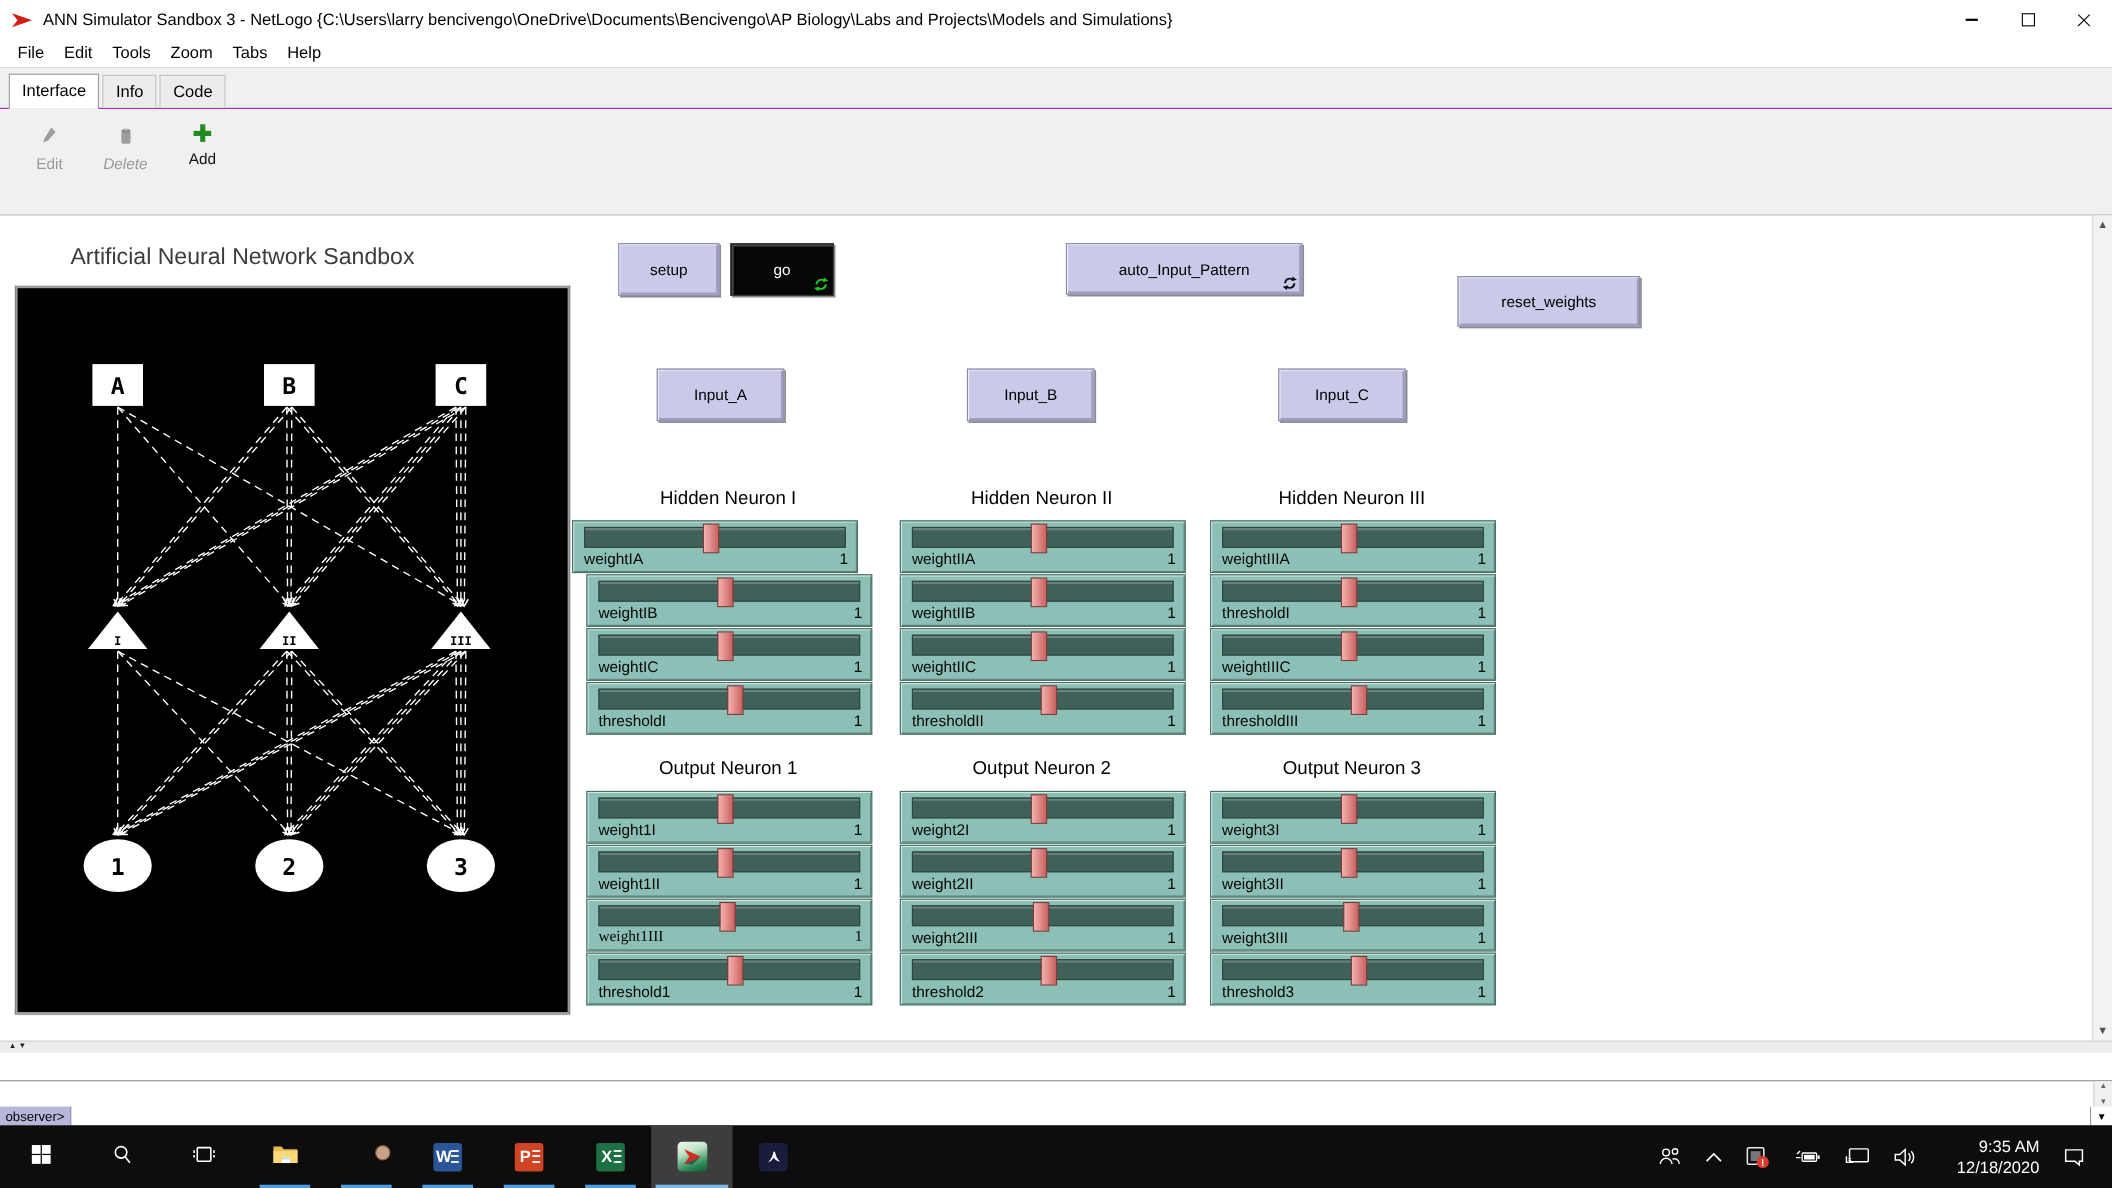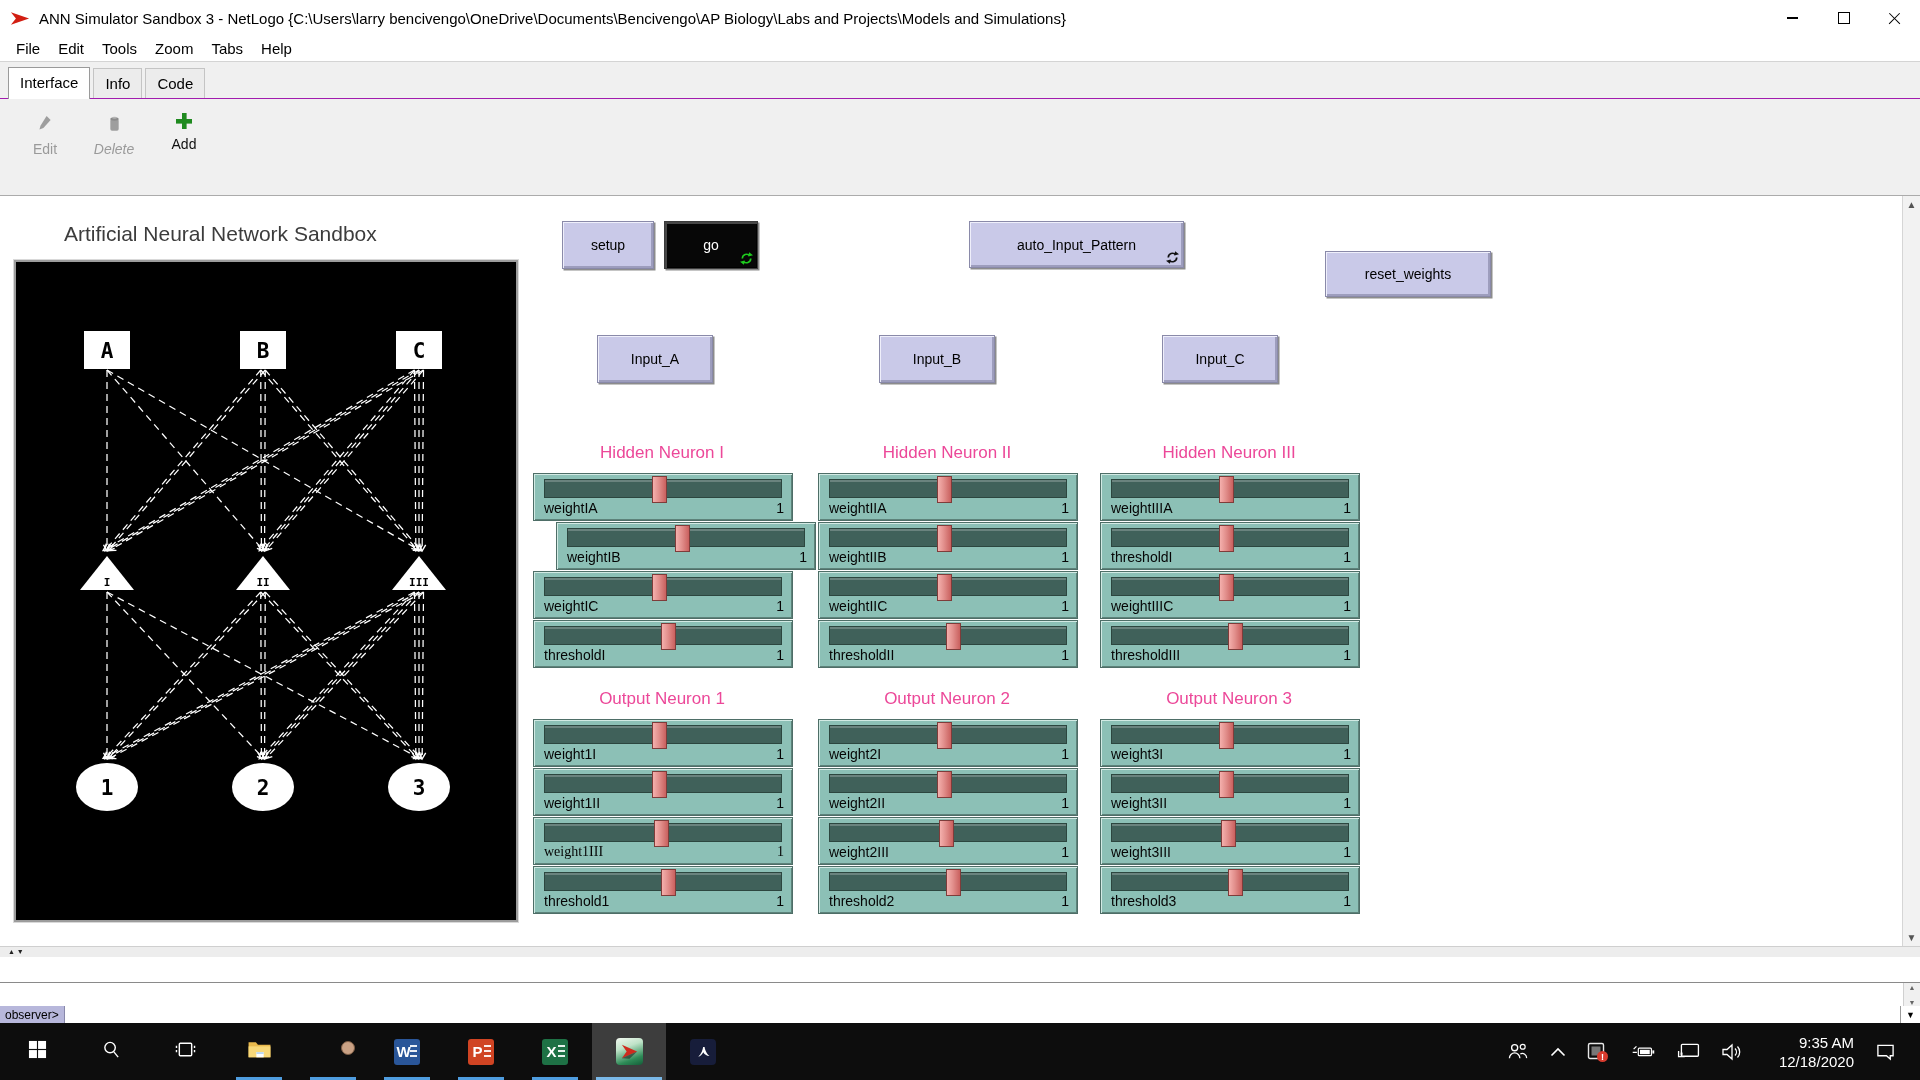--- a/index.html
+++ b/index.html
@@ -55,21 +55,21 @@
   .world-view{position:absolute;left:14px;top:64px;width:500px;height:658px;background:#000;border:2px solid #9c9c9c;
               box-shadow:0 0 0 1px #d9d9d9;}
   .v-scrollbar{position:absolute;right:0;top:0;bottom:0;width:17px;background:#f2f2f2;border-left:1px solid #d6d6d6;
                display:flex;flex-direction:column;justify-content:space-between;align-items:center;font-size:10px;color:#555;padding:3px 0;}
   .nl-button{position:absolute;background:#c9c9e8;border:1px solid #8a8aa9;display:flex;align-items:center;justify-content:center;
              font-size:14px;color:#000;box-shadow:inset 1px 1px 0 #efeffb,inset -2px -2px 0 #9d9dbd,1.5px 1.5px 0 #8c8c8c;}
   .nl-button.active{background:#070707;color:#fff;border-color:#3c3c3c;
              box-shadow:inset 2px 2px 0 #474747,inset -1px -1px 0 #000,1.5px 1.5px 0 #8c8c8c;}
   .nl-button .forever{position:absolute;right:4px;bottom:3px;color:#111;line-height:0;}
   .nl-button.active .forever{color:#1ecb1e;}
-  .group-title{position:absolute;width:258px;text-align:center;font-size:17px;color:#ec4899;}
+  .group-title{position:absolute;width:258px;text-align:center;font-size:17px;color:#000000;}
   .nl-slider{position:absolute;width:258px;height:46px;background:#8cc0b6;border:1px solid #4e6e67;
              box-shadow:inset 1px 1px 0 #d2eae4,inset -1px -1px 0 #5d827a;}
   .groove{position:absolute;left:10px;right:10px;top:5px;height:17px;background:#40615a;border:1px solid #2c463f;
           box-shadow:inset 0 2px 0 rgba(255,255,255,0.22);}
   .handle{position:absolute;top:2px;width:13px;height:25px;border:1px solid #7e3c3a;
           background:linear-gradient(90deg,#f4b0ad 0%,#e28f8c 45%,#c9605e 100%);}
   .sl-label{position:absolute;left:10px;bottom:4px;font-size:14px;color:#050505;}
   .sl-value{position:absolute;right:8px;bottom:4px;font-size:14px;color:#050505;}
   
   .splitter{position:absolute;left:0;top:946px;right:0;height:10px;background:#ededed;border-top:1px solid #cfcfcf;
@@ -293,27 +293,27 @@
         </div>
         <div class="nl-button" style="left: 879px; top: 139px; width: 114px; height: 46px;">
           <span>Input_B</span>
         </div>
         <div class="nl-button" style="left: 1162px; top: 139px; width: 114px; height: 46px;">
           <span>Input_C</span>
         </div>
       </div>
     <div id="groups-layer">
         <div class="group-title" style="left: 533px; top: 247px;">Hidden Neuron I</div>
-        <div class="nl-slider" style="left: 533px; top: 277px; text-align: right;">
+        <div class="nl-slider" style="left: 520px; top: 277px; text-align: right;">
           <div class="groove"></div>
           <div class="handle" style="left: 118px;"></div>
           <span class="sl-label">weightIA</span>
           <span class="sl-value">1</span>
         </div>
-        <div class="nl-slider" style="left: 533px; top: 326px; margin-left: 23px;">
+        <div class="nl-slider" style="left: 533px; top: 326px;">
           <div class="groove"></div>
           <div class="handle" style="left: 118px;"></div>
           <span class="sl-label">weightIB</span>
           <span class="sl-value">1</span>
         </div>
         <div class="nl-slider" style="left: 533px; top: 375px;">
           <div class="groove"></div>
           <div class="handle" style="left: 118px;"></div>
           <span class="sl-label">weightIC</span>
           <span class="sl-value">1</span>

